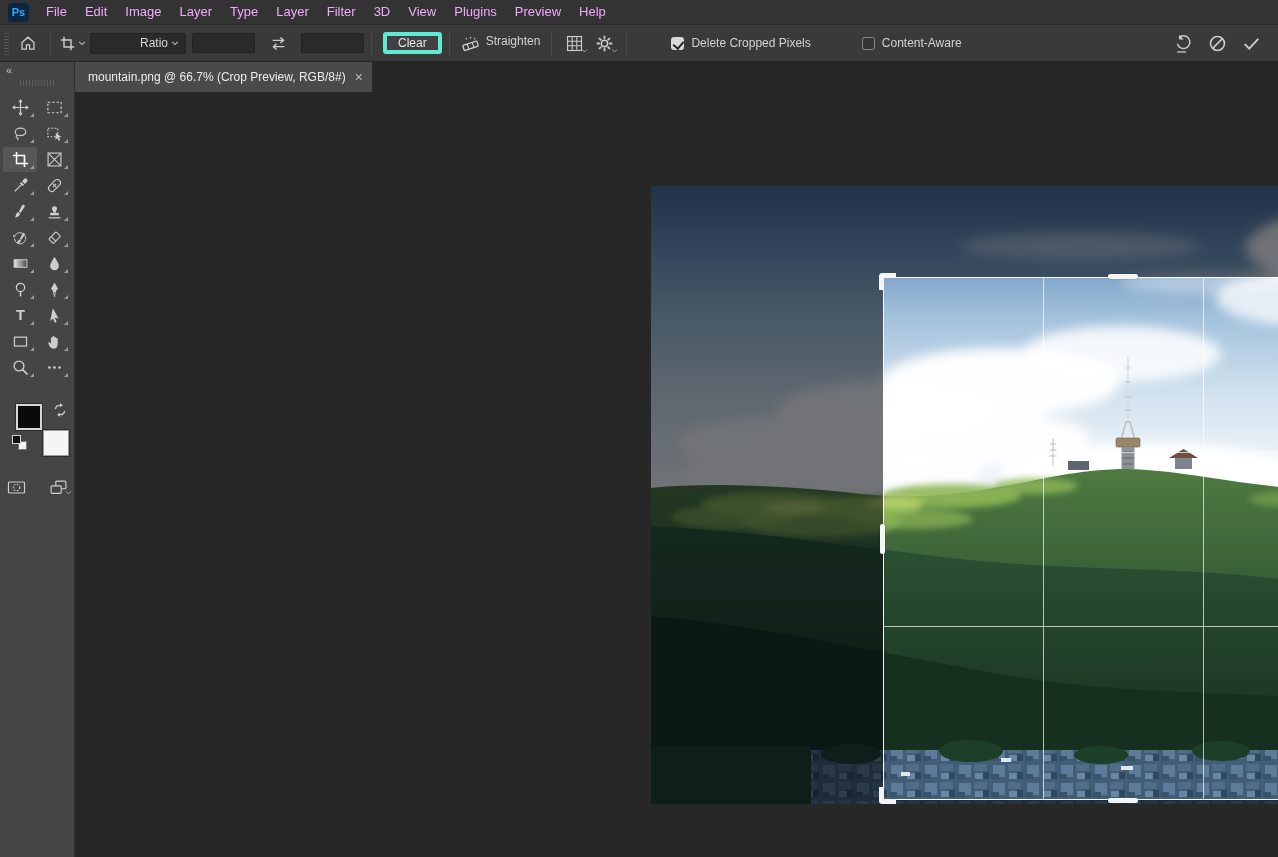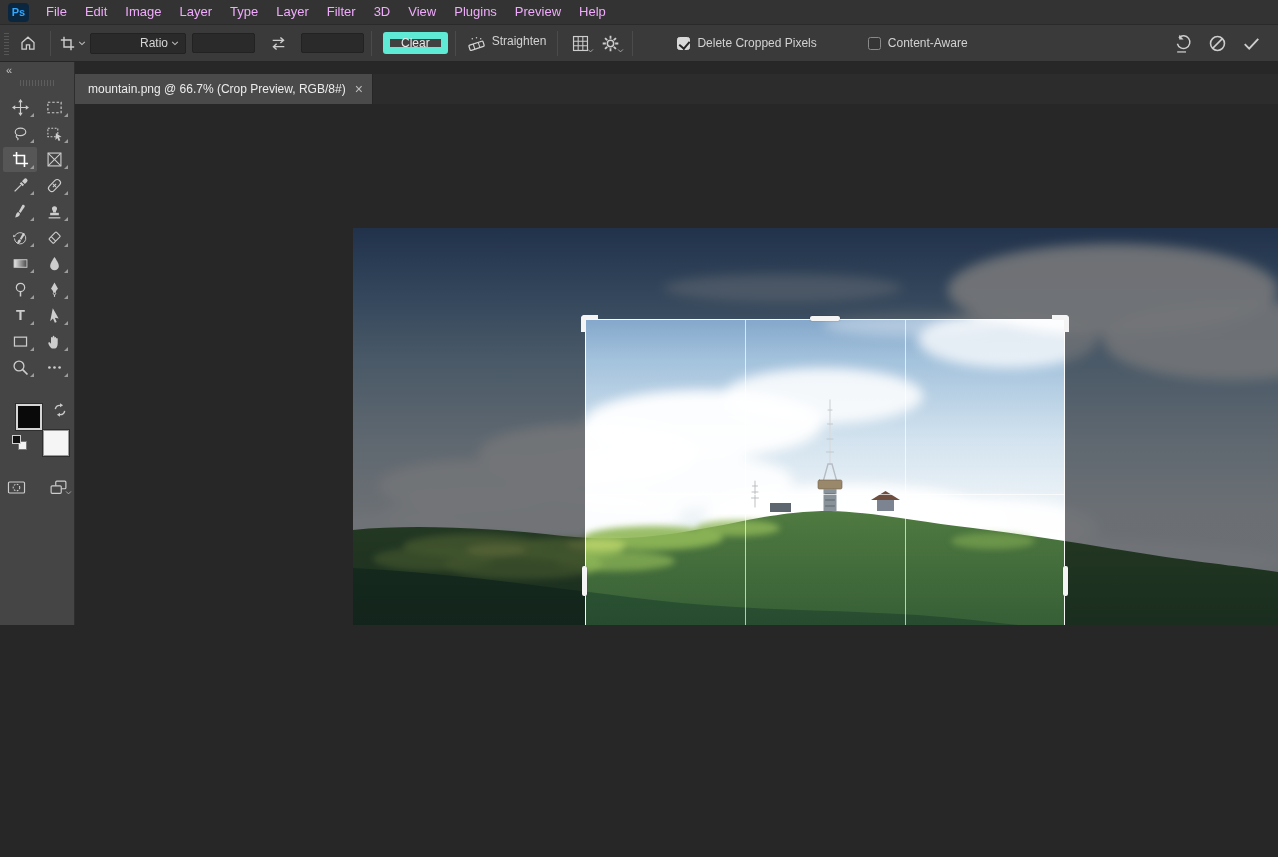--- a/index.html
+++ b/index.html
@@ -1,37 +1,37 @@
 <!DOCTYPE html>
 <html><head>
 <meta charset="utf-8">
 <style>
   html,body{margin:0;padding:0;background:#272727;}
   *{box-sizing:border-box;font-family:"Liberation Sans","DejaVu Sans",sans-serif;}
-  .app{position:relative;width:1278px;height:625px;overflow:hidden;background:#272727;color:#dcdcdc;font-size:13px;-webkit-font-smoothing:antialiased;}
+  .app{position:relative;width:1278px;height:857px;overflow:hidden;background:#272727;color:#dcdcdc;font-size:13px;-webkit-font-smoothing:antialiased;}
 
   
   .menubar{height:25px;background:#333333;display:flex;align-items:center;padding-left:8px;border-bottom:1px solid #2a2a2a;}
   .ps-logo{width:21px;height:19px;background:#0b2740;border-radius:4px;color:#31a8ff;font-size:11px;font-weight:bold;display:flex;align-items:center;justify-content:center;margin-right:8px;}
   .menu-item{padding:0 9px;color:#f0abfc;font-size:13px;line-height:24px;cursor:default;}
 
   
   .optionsbar{height:37px;background:#3a3a3a;display:flex;align-items:center;padding:0 10px 0 4px;border-bottom:1px solid #262626;}
   .grabber-v{width:5px;height:24px;margin-right:4px;background:repeating-linear-gradient(0deg,#565656 0 1px,transparent 1px 3px);}
   .opt-btn{display:flex;align-items:center;justify-content:center;height:28px;min-width:30px;border-radius:3px;position:relative;color:#cdcdcd;}
   .oicon{width:19px;height:19px;display:block;}
   .oicon.small{width:15px;height:15px;}
   .sep{width:1px;height:25px;background:#4b4b4b;margin:0 7px;}
   .chev-mini{width:8px;height:8px;margin-left:3px;color:#bdbdbd;}
   .chev-corner{position:absolute;right:1px;bottom:3px;width:7px;height:7px;color:#b0b0b0;}
   .ratio-select{width:96px;height:21px;background:#2a2a2a;border:1px solid #222;border-radius:2px;display:flex;align-items:center;padding:0 6px 0 9px;margin:0 6px 0 2px;color:#d6d6d6;font-size:12px;}
   .ratio-select .lbl{flex:1;text-align:right;}
   .dim-input{width:63px;height:20px;background:#2a2a2a;border:1px solid #222;border-radius:2px;color:#ddd;font-size:12px;padding:0 6px;outline:none;}
   .swapbtn{margin:0 8px;}
-  .clear-btn{height:22px;padding:0 11px;margin-left:4px;border:7px solid #5eead4;border-radius:3px;background:#414141;color:#e8e8e8;font-size:12px;display:flex;align-items:center;}
+  .clear-btn{height:22px;padding:0 11px;margin-left:4px;border:4px solid #5eead4;border-radius:3px;background:#414141;color:#e8e8e8;font-size:12px;display:flex;align-items:center;}
   .straighten{display:flex;align-items:flex-start;color:#d2d2d2;font-size:12px;margin:0 4px;}
   .straighten .oicon{margin-right:6px;}
   .checkrow{display:flex;align-items:center;margin-left:10px;margin-right:14px;font-size:12px;color:#d2d2d2;padding-left:27px;}
   .cb{width:13px;height:13px;border-radius:2.5px;border:1px solid #8a8a8a;background:#353535;margin-right:7px;position:relative;}
   .cb.checked{background:#d9d9d9;border-color:#d9d9d9;}
   .cb.checked:after{content:"";position:absolute;left:3px;top:1px;width:5px;height:8px;border:solid #262626;border-width:0 2px 2px 0;transform:rotate(40deg);}
   .opt-right{margin-left:auto;display:flex;align-items:center;}
   .opt-right .opt-btn{min-width:34px;}
 
   
@@ -47,21 +47,21 @@
   .swatches{position:relative;width:75px;height:64px;margin-top:16px;}
   .fg-swatch{position:absolute;left:16px;top:7px;width:26px;height:26px;border:2px solid #d6d6d6;box-shadow:0 0 0 1px #2e2e2e;}
   .bg-swatch{position:absolute;left:43px;top:33px;width:26px;height:26px;border:1px solid #9a9a9a;box-shadow:0 0 0 1px #2e2e2e;}
   .swap-colors{position:absolute;left:52px;top:6px;width:16px;height:14px;color:#c9c9c9;}
   .default-colors{position:absolute;left:12px;top:38px;width:15px;height:15px;}
   .default-colors .b{position:absolute;left:0;top:0;width:9px;height:9px;background:#111;border:1px solid #cfcfcf;z-index:2;}
   .default-colors .w{position:absolute;right:0;bottom:0;width:9px;height:9px;background:#f2f2f2;border:1px solid #777;}
   .tp-bottom{display:flex;justify-content:center;gap:12px;margin-top:14px;color:#c9c9c9;}
   .tp-bottom .opt-btn{height:24px;}
 
-  .main{flex:1;display:flex;flex-direction:column;min-width:0;margin-top:12px;}
+  .main{flex:1;display:flex;flex-direction:row;min-width:0;}
   .tabbar{height:30px;background:#2c2c2c;display:flex;align-items:stretch;}
   .doc-tab{display:flex;align-items:center;background:#4a4a4a;padding:0 9px 0 13px;font-size:12px;color:#ececec;border-right:1px solid #262626;}
   .doc-tab .close{margin-left:9px;color:#bdbdbd;font-size:14px;line-height:1;}
 
   
   .canvas{position:relative;flex:1;background:#272727;overflow:hidden;}
   .photo{position:absolute;left:278px;top:124px;width:925px;height:618px;overflow:hidden;}
   .photo svg{display:block;}
   .crop-shade{position:absolute;left:232px;top:91px;width:480px;height:523px;box-shadow:0 0 0 1500px rgba(4,7,13,0.56);pointer-events:none;}
 

